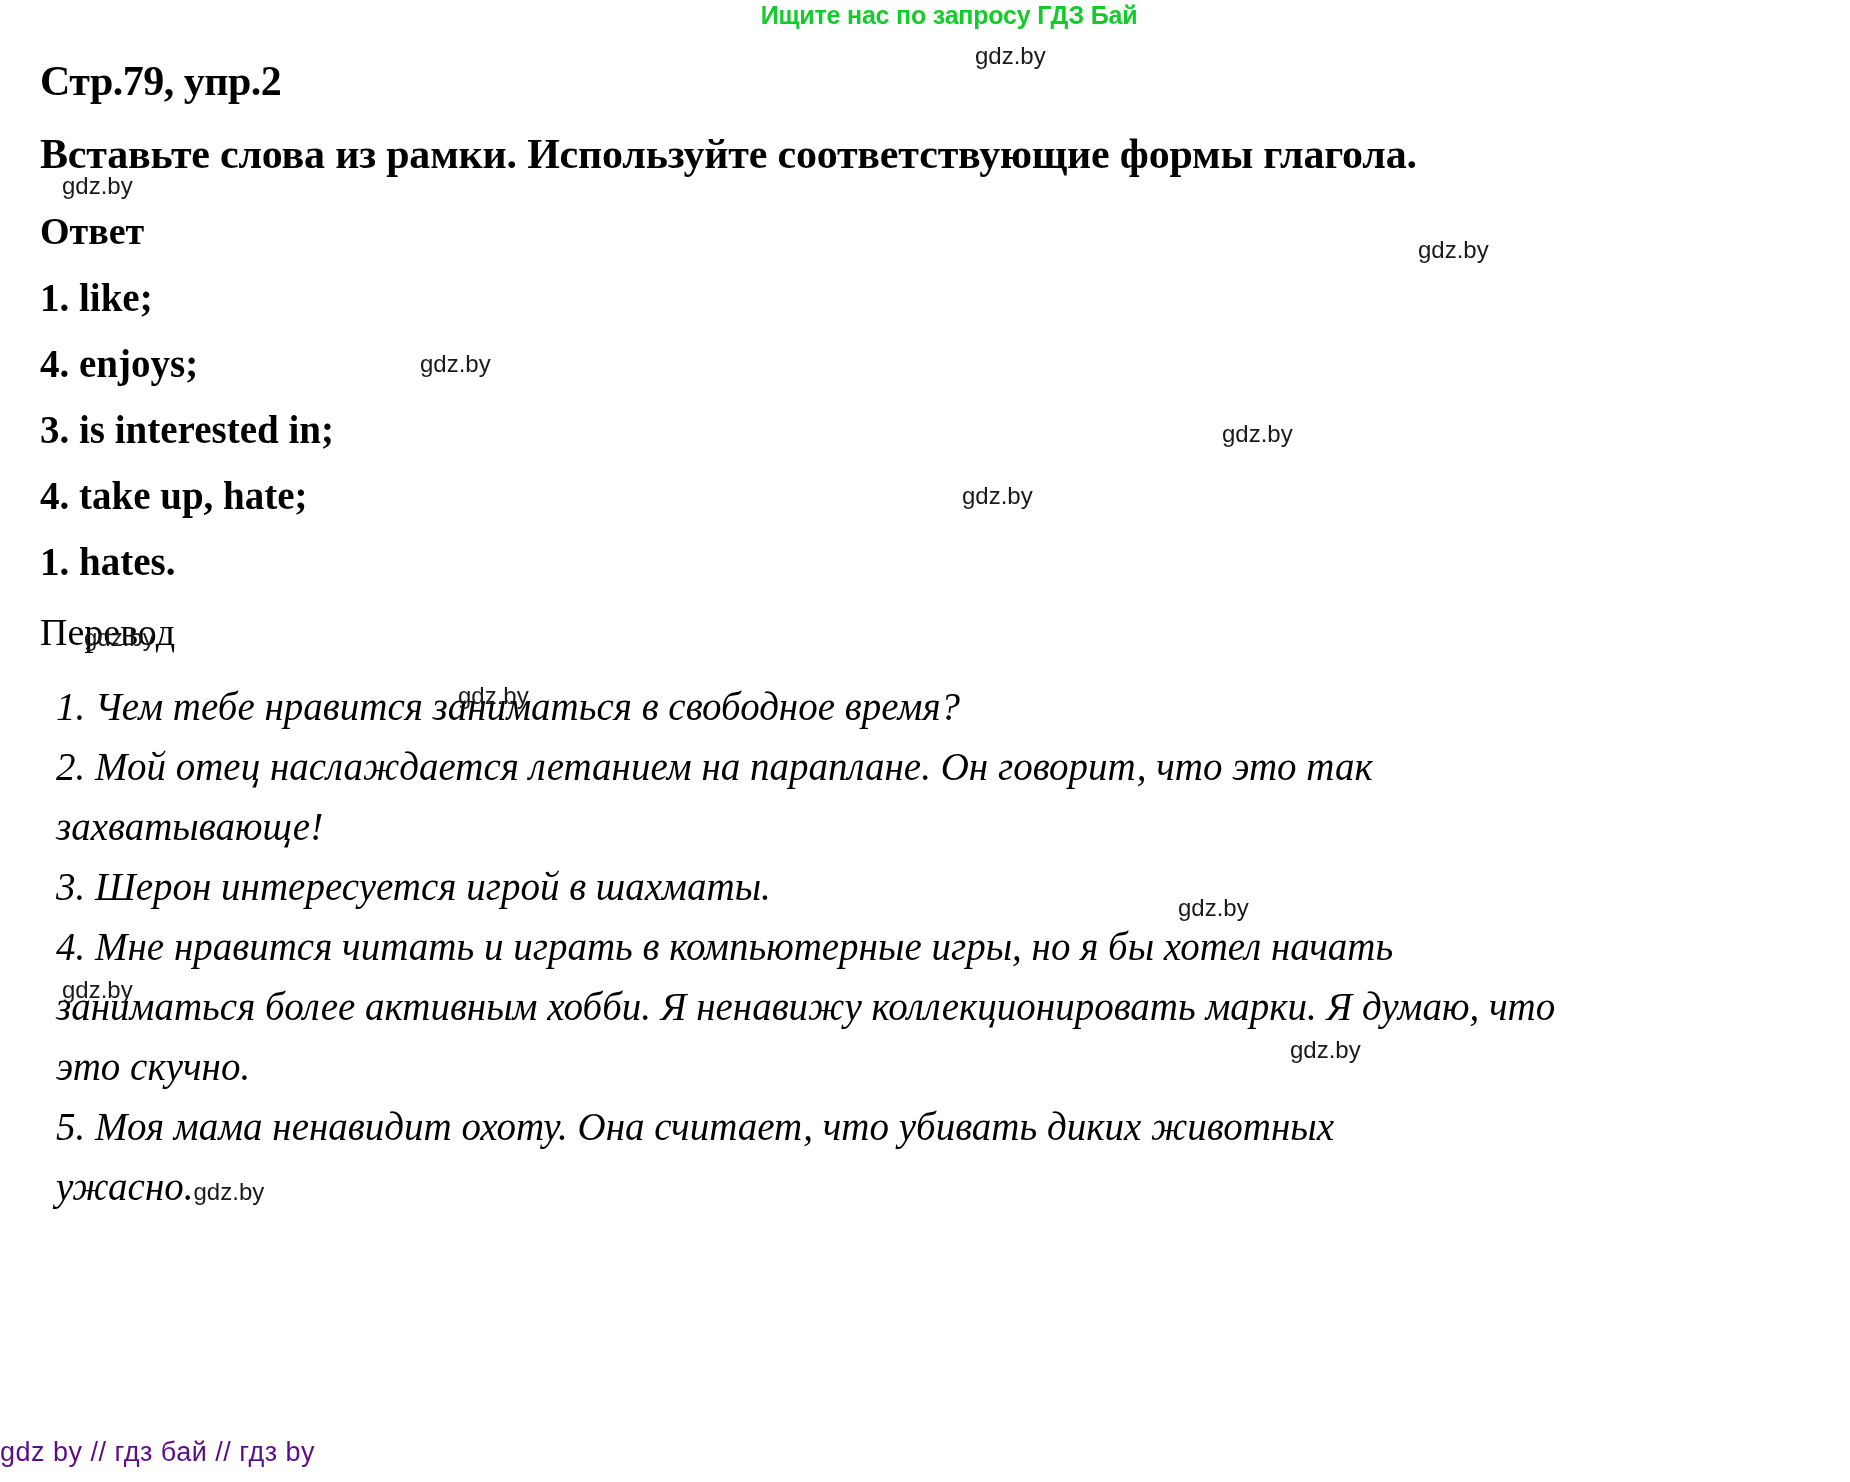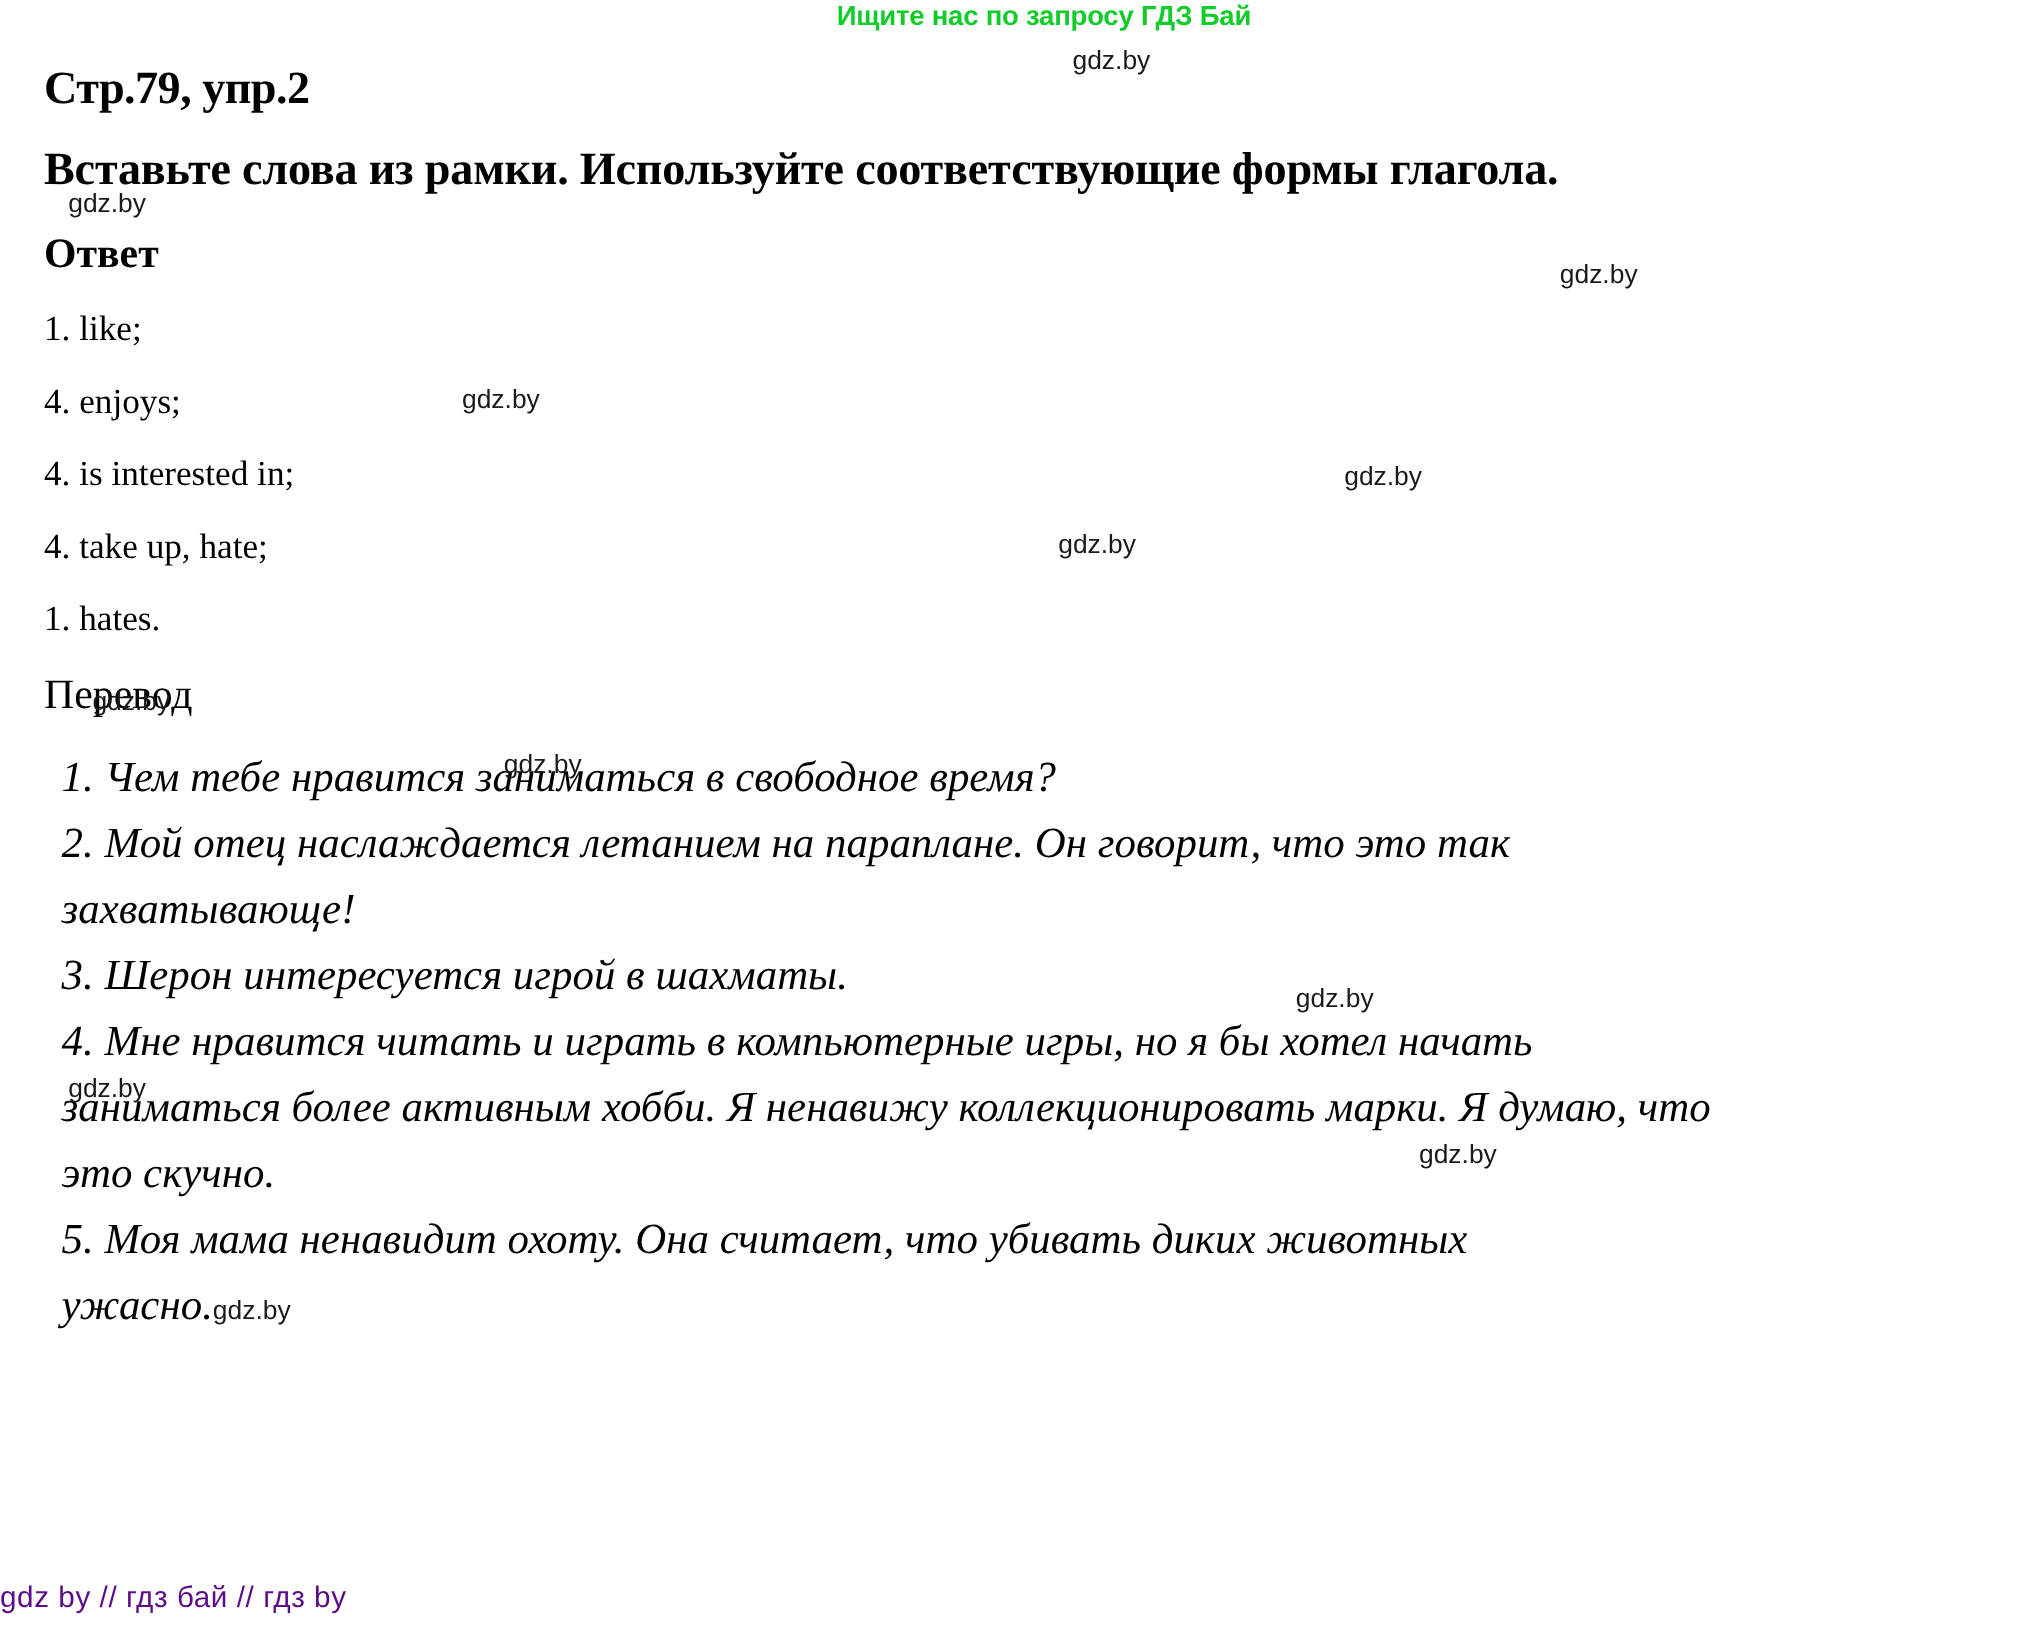--- a/index.html
+++ b/index.html
@@ -64,22 +64,22 @@
     line-height: 64px;
     margin: 0 0 2px 0;
   }
 
   .answer-list {
     list-style: none;
     margin: 0;
     padding: 0;
   }
   .answer-item {
-    font-size: 32px;
-    font-weight: 400;
+    font-size: 39px;
+    font-weight: 700;
     line-height: 66px;
     white-space: nowrap;
   }
 
   .translation-heading {
     font-size: 38px;
     font-weight: 400;
     line-height: 58px;
     margin: 8px 0 0 0;
   }
@@ -143,21 +143,21 @@
 
   <h1 class="page-title">Стр.79, упр.2</h1>
 
   <p class="task-instruction">Вставьте слова из рамки. Используйте соответствующие формы глагола.</p>
 
   <h2 class="answer-heading">Ответ</h2>
 
   <ol class="answer-list">
     <li class="answer-item">1. like;</li>
     <li class="answer-item">4. enjoys;</li>
-    <li class="answer-item">4. is interested in;</li>
+    <li class="answer-item">3. is interested in;</li>
     <li class="answer-item">4. take up, hate;</li>
     <li class="answer-item">1. hates.</li>
   </ol>
 
   <h2 class="translation-heading">Перевод</h2>
 
   <ol class="translation-list">
     <li class="translation-item">1. Чем тебе нравится заниматься в свободное время?</li>
     <li class="translation-item">2. Мой отец наслаждается летанием на параплане. Он говорит, что это так захватывающе!</li>
     <li class="translation-item">3. Шерон интересуется игрой в шахматы.</li>

